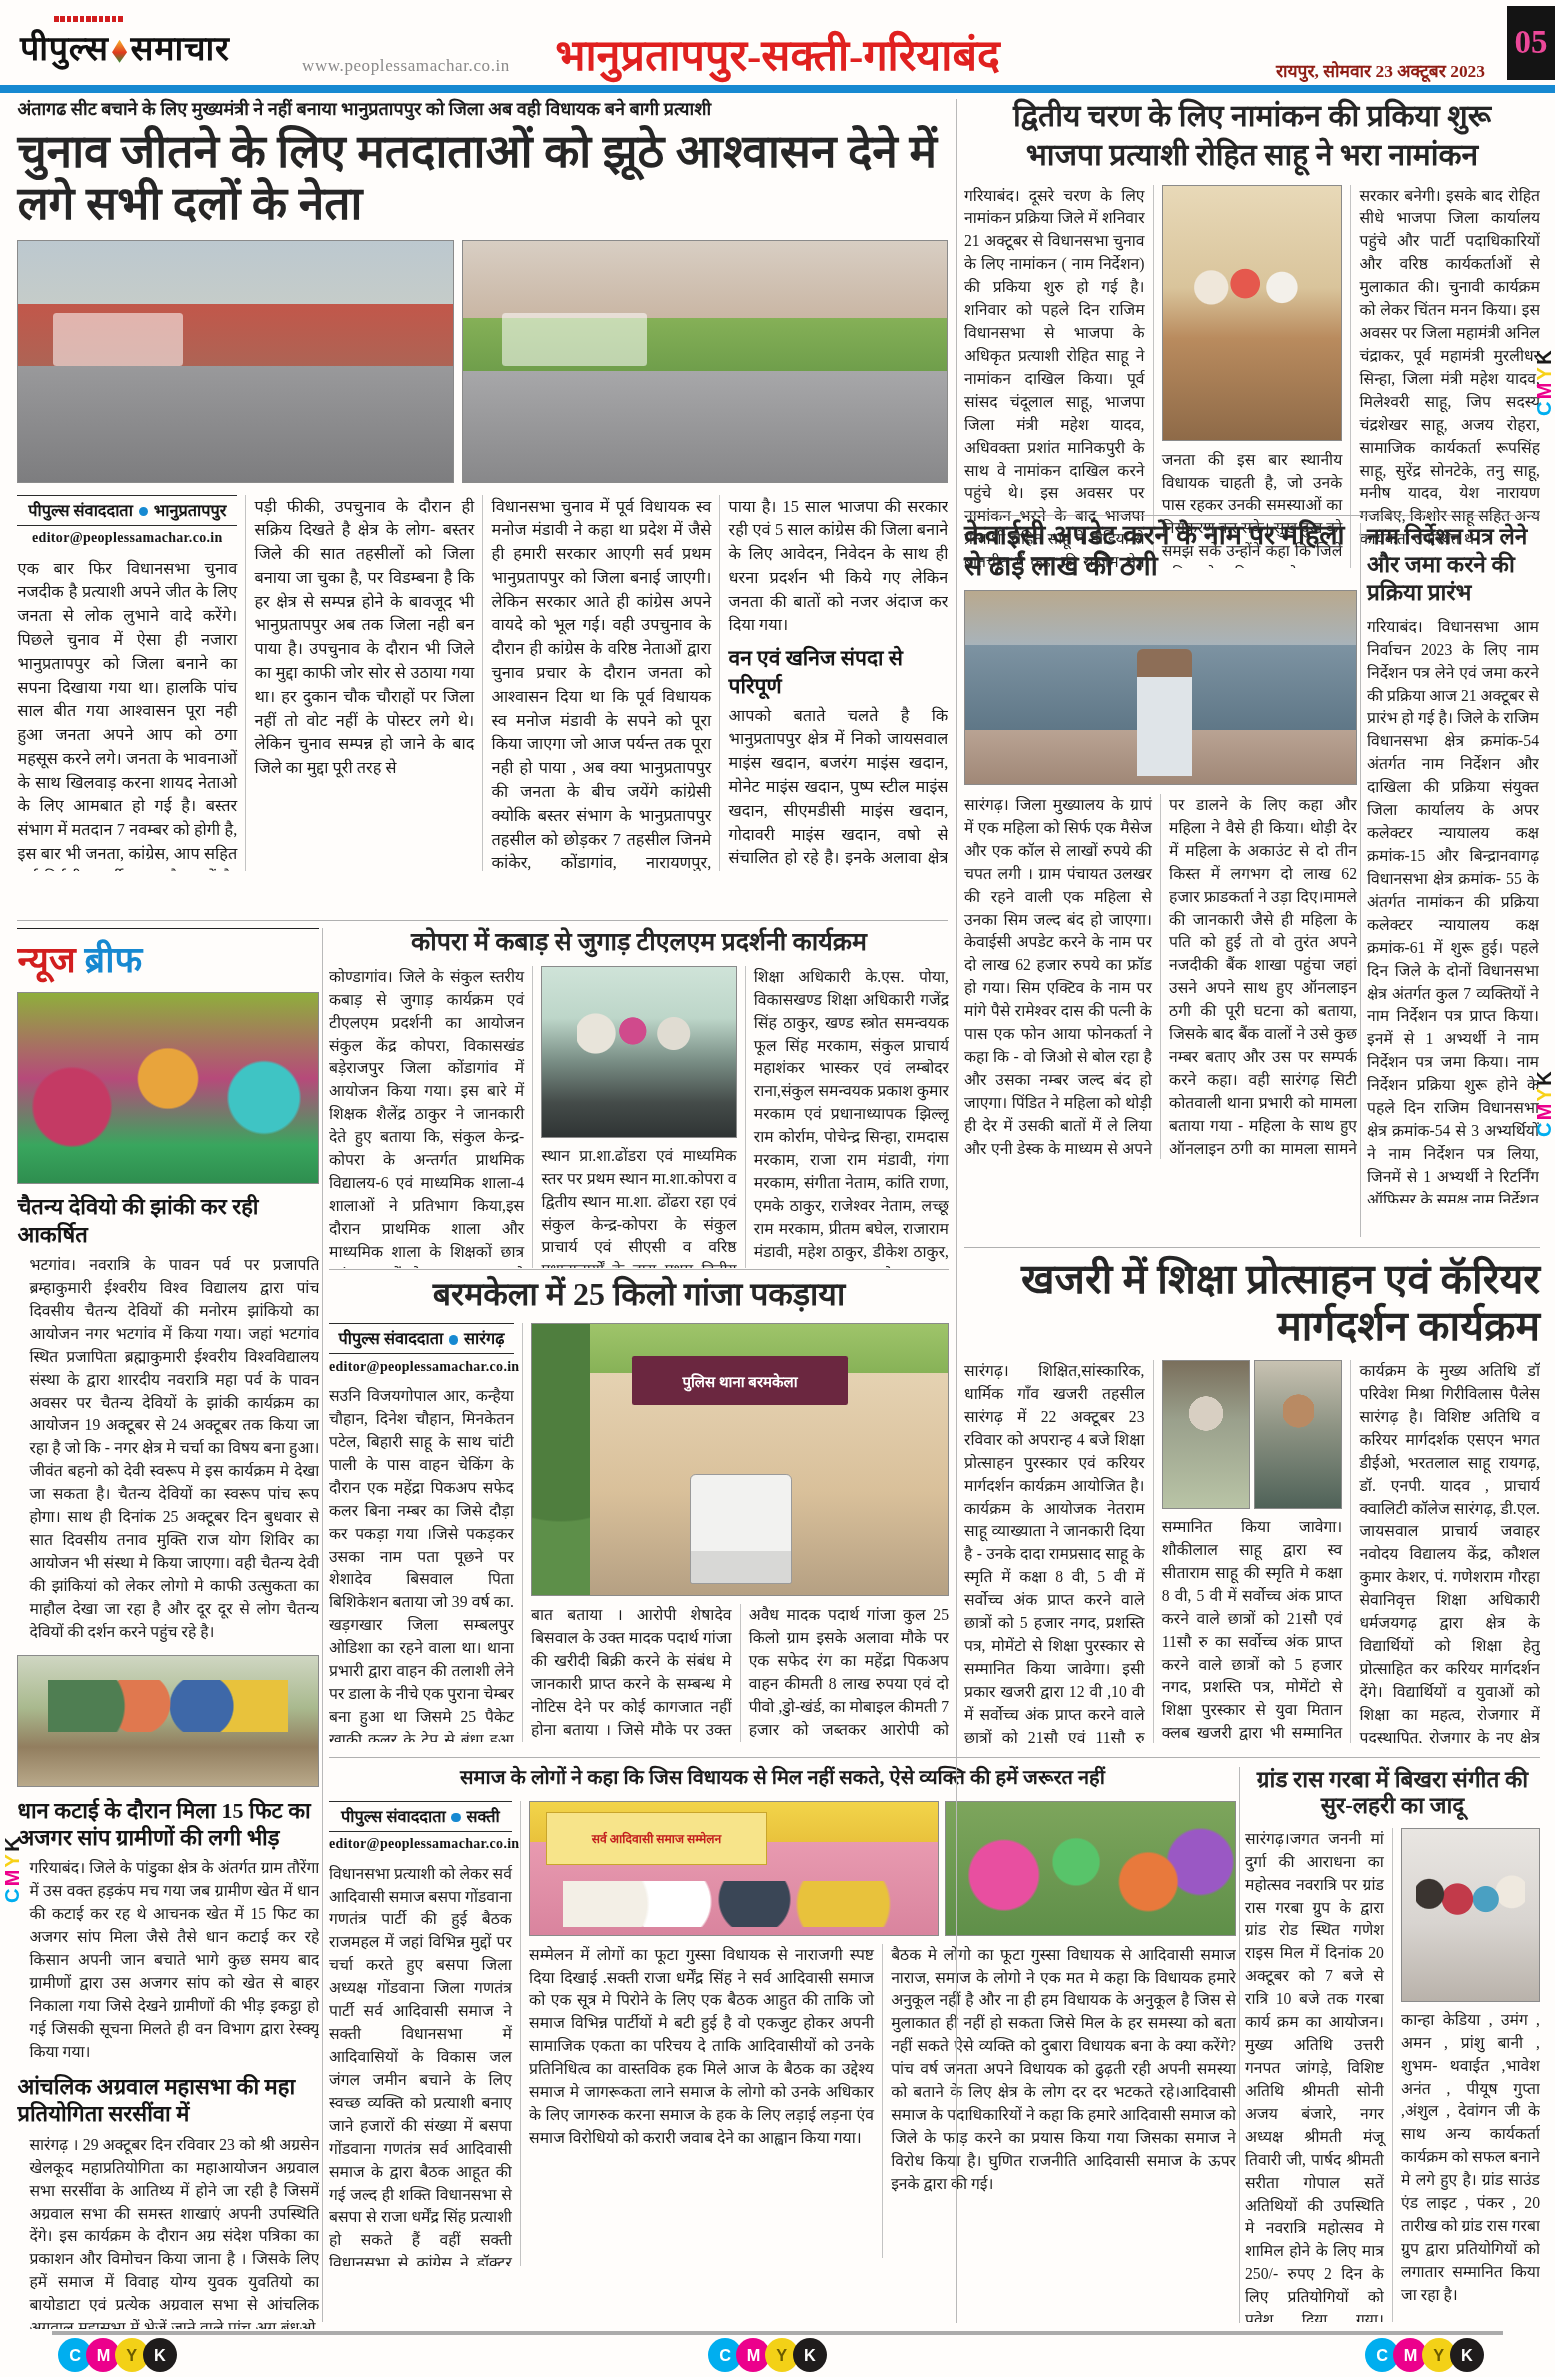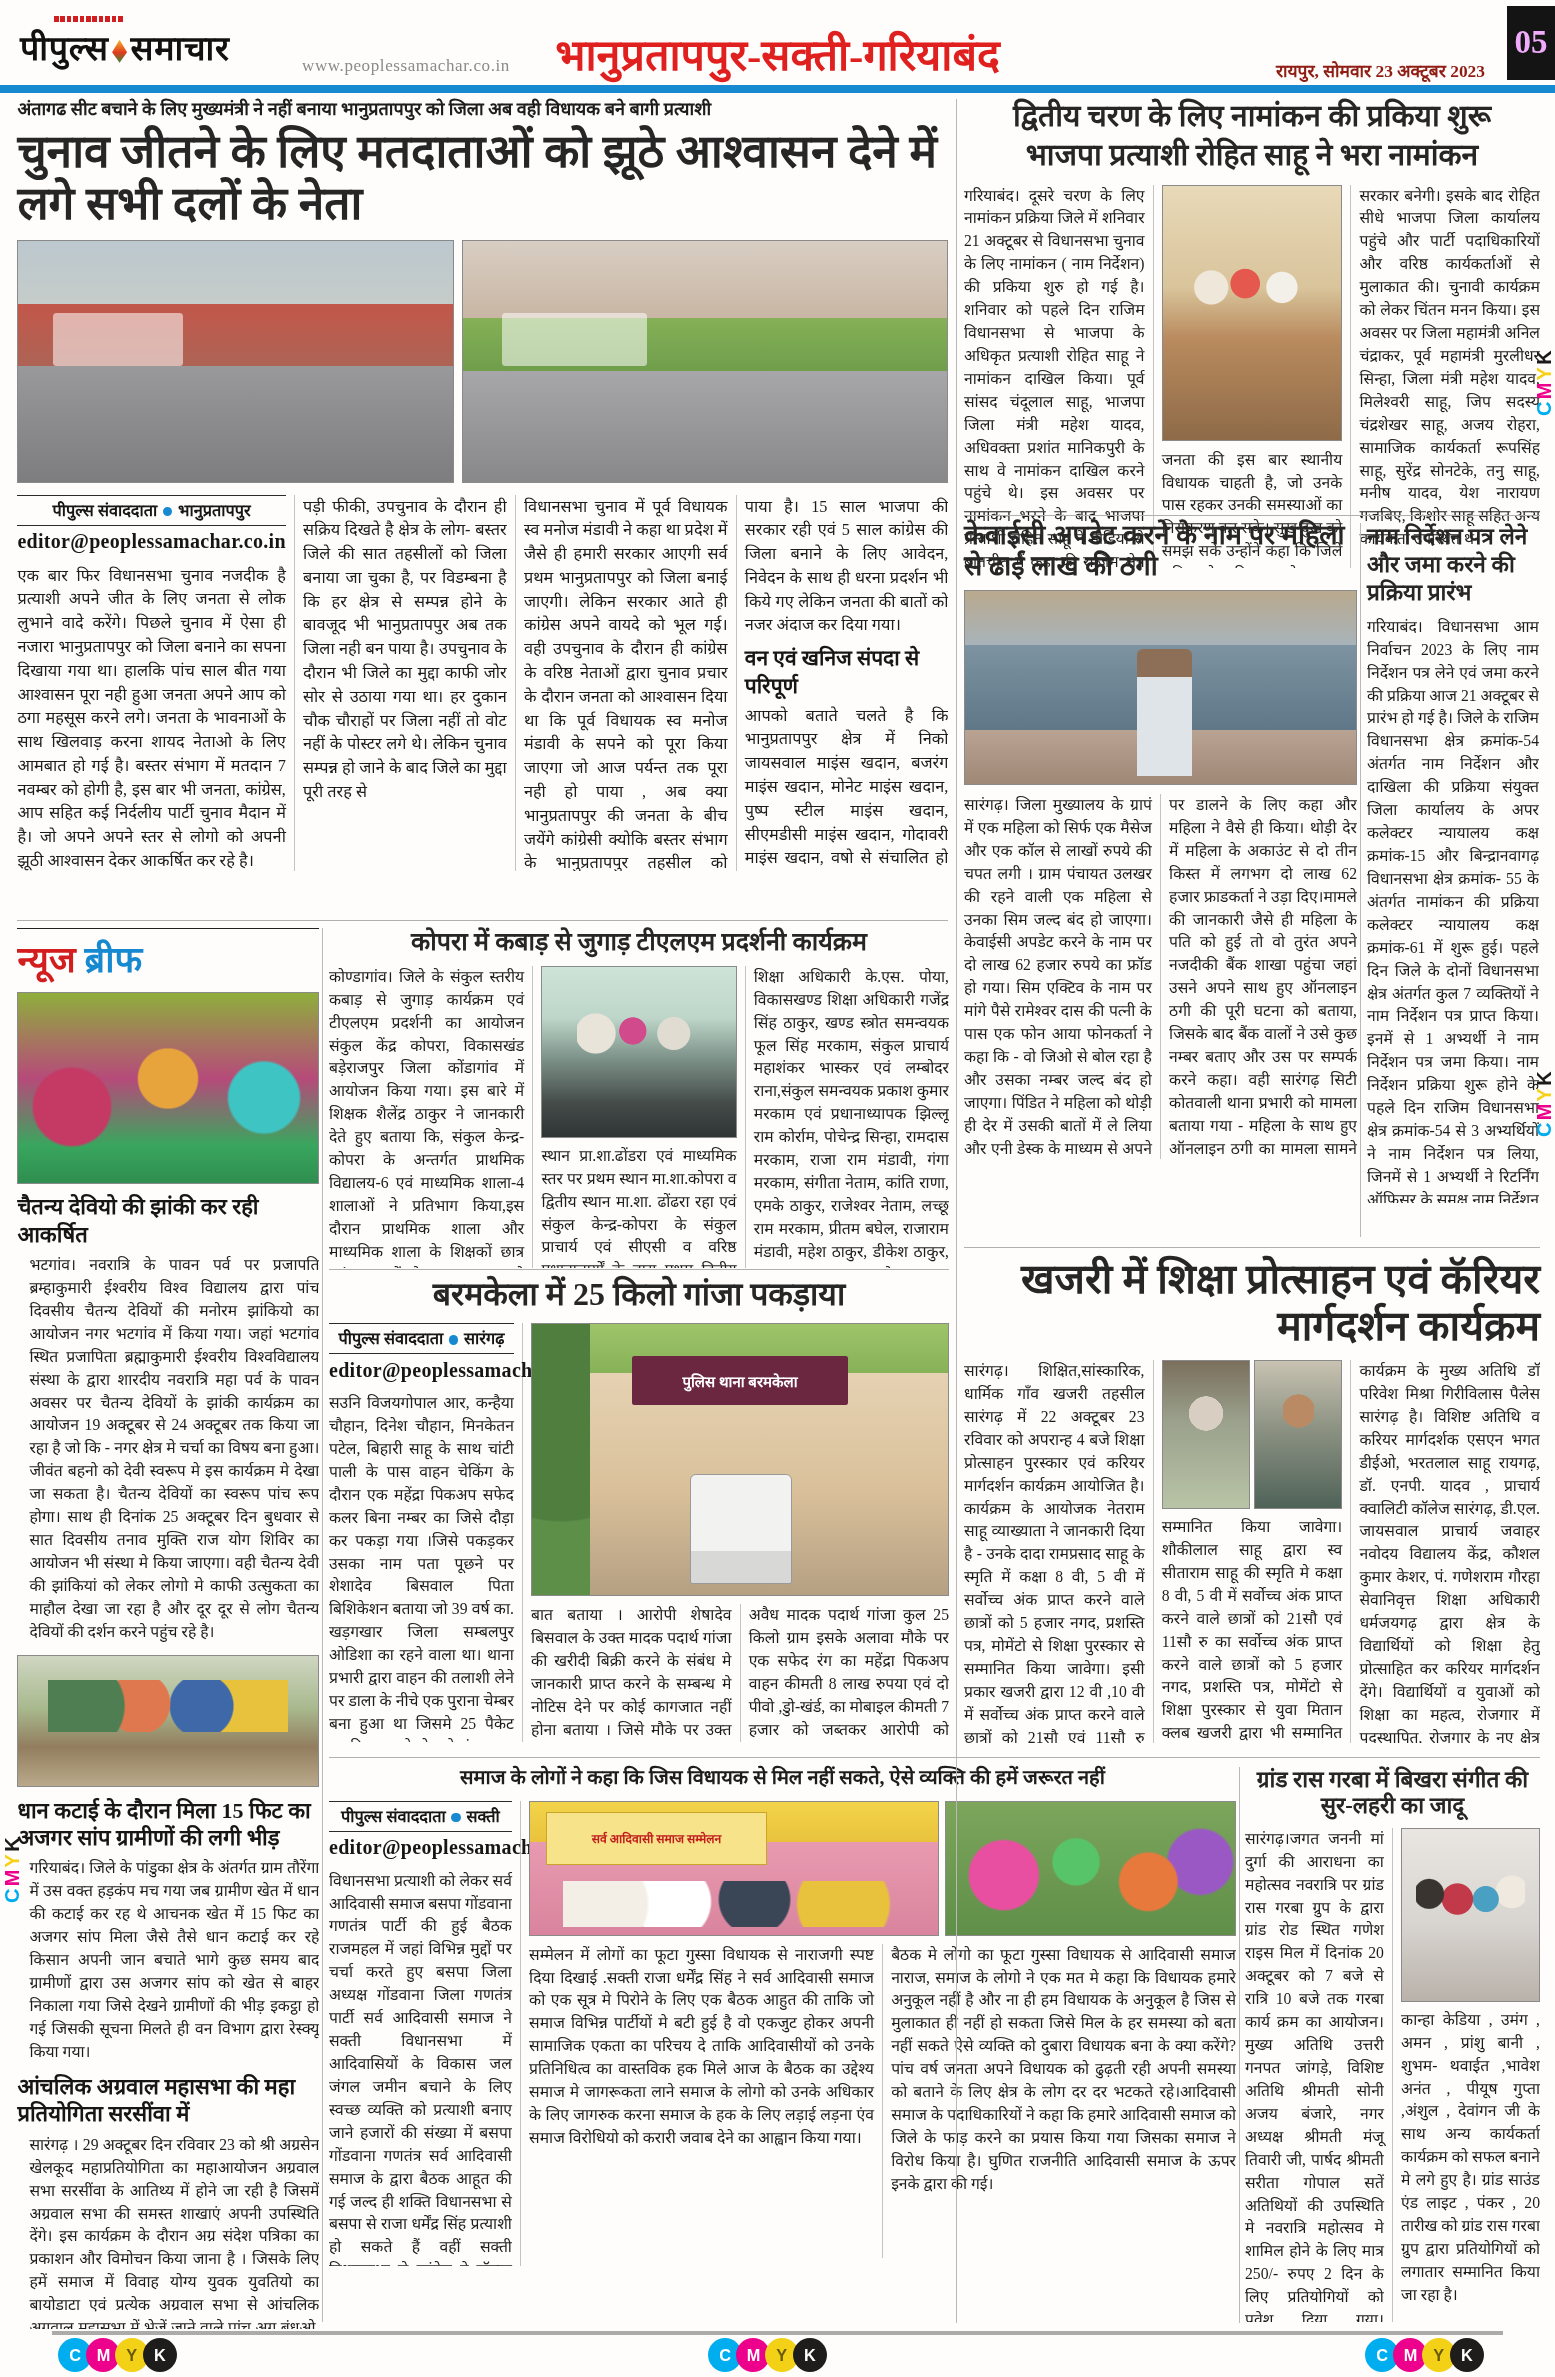--- a/index.html
+++ b/index.html
@@ -8,37 +8,37 @@
 
   
   .hdr { position:absolute; left:0; top:0; width:1555px; height:61px; }
   .logo-wrap { position:absolute; left:20px; top:16.3px; }
   .logo-tagline-mark { display:block; width:70px; height:5.8px; background:repeating-linear-gradient(90deg,#d21e1e 0 4.6px,#fff 4.6px 6.4px); margin-left:34px; margin-bottom:2.3px; }
   .logo { font-size:34px; font-weight:700; letter-spacing:0.6px; color:#111; white-space:nowrap; }
   .logo .dia { display:inline-block; width:15px; height:23px; background:linear-gradient(180deg,#f7b32b 0%,#e03a1e 55%,#2f8f3a 100%); clip-path:polygon(50% 0,100% 55%,50% 100%,0 55%); margin:0 3.5px; vertical-align:-2.3px; }
   .site { position:absolute; left:302px; top:56px; font-size:17px; color:#8a8a8a; letter-spacing:0.6px;font-family:Liberation Serif, serif; }
   .edition { position:absolute; left:50%; transform:translateX(-50%); top:24.4px; font-size:43px; font-weight:700; color:#e0201f; white-space:nowrap; }
   .dateline { position:absolute; right:70px; top:58px; font-size:17.4px; font-weight:700; color:#8f1d14; }
-  .pagebox { position:absolute; right:0; top:5.8px; width:48px; height:74px; background:#141414; color:#f0abfc; font-size:33px; font-weight:700; display:flex; align-items:center; justify-content:center; }
+  .pagebox { position:absolute; right:0; top:5.8px; width:48px; height:74px; background:#141414; color:#ec4899; font-size:33px; font-weight:700; display:flex; align-items:center; justify-content:center; }
   .rule-blue { position:absolute; left:0; top:85px; width:1555px; height:7.5px; background:#1789d1; }
 
   
   .headline { font-weight:700; color:#262626; line-height:1.14; }
   .kicker { font-weight:700; color:#1d1d1d; }
   .bodytxt { font-size:15.7px; line-height:1.46; text-align:justify; color:#1c1c1c; }
   .cols { display:flex; }
   .col { flex:1 1 0; padding:0 8.1px; border-right:0.6px solid #c3c3c3; }
   .col:first-child { padding-left:0; }
   .col:last-child { border-right:none; padding-right:0; }
   .clip { overflow:hidden; }
   .photo { position:relative; border:0.6px solid #8a8a8a; width:100%; background:#cfcfcf; }
   .byline-block { text-align:center; margin-bottom:10.5px; }
   .byline-line { border-top:1.2px solid #2b2b2b; border-bottom:1.2px solid #2b2b2b; padding:3.5px 0; font-size:16.3px; font-weight:700; }
   .byline-line .dot { display:inline-block; width:9.3px; height:9.3px; border-radius:50%; background:#1789d1; margin:0 5.8px 1.2px 5.8px; vertical-align:middle; }
-  .byline-email { font-size:20px; font-weight:700; padding-top:4.6px; letter-spacing:0.3px; }
+  .byline-email { font-size:14px; font-weight:700; padding-top:4.6px; letter-spacing:0.3px; }
   .subhead { font-weight:700; }
   .vr { position:absolute; width:1.2px; background:#b9b9b9; }
   .hrsep { position:absolute; height:1.2px; background:#b0b0b0; }
 
   
   .main-story { position:absolute; left:17.4px; top:96px; width:931px; }
   .main-story .kicker { font-size:18px; margin-bottom:5.8px; }
   .main-story .headline { font-size:46px; }
   .ms-photos { display:flex; gap:8.1px; margin-top:9.3px; }
   .ph-street-l { height:243px; width:437px; background:linear-gradient(180deg,#bcc8cf 0%,#c5ccc9 26%,#c2574a 26%,#ad6455 52%,#99999b 52%,#7d7d7f 100%); }

